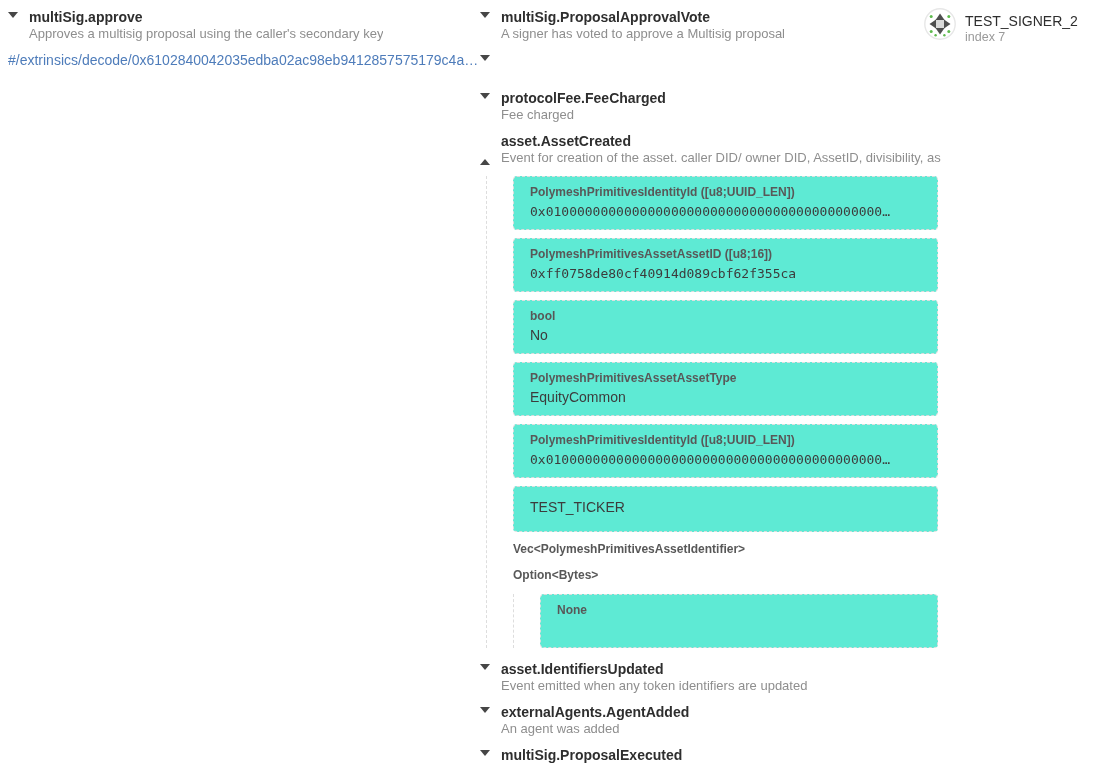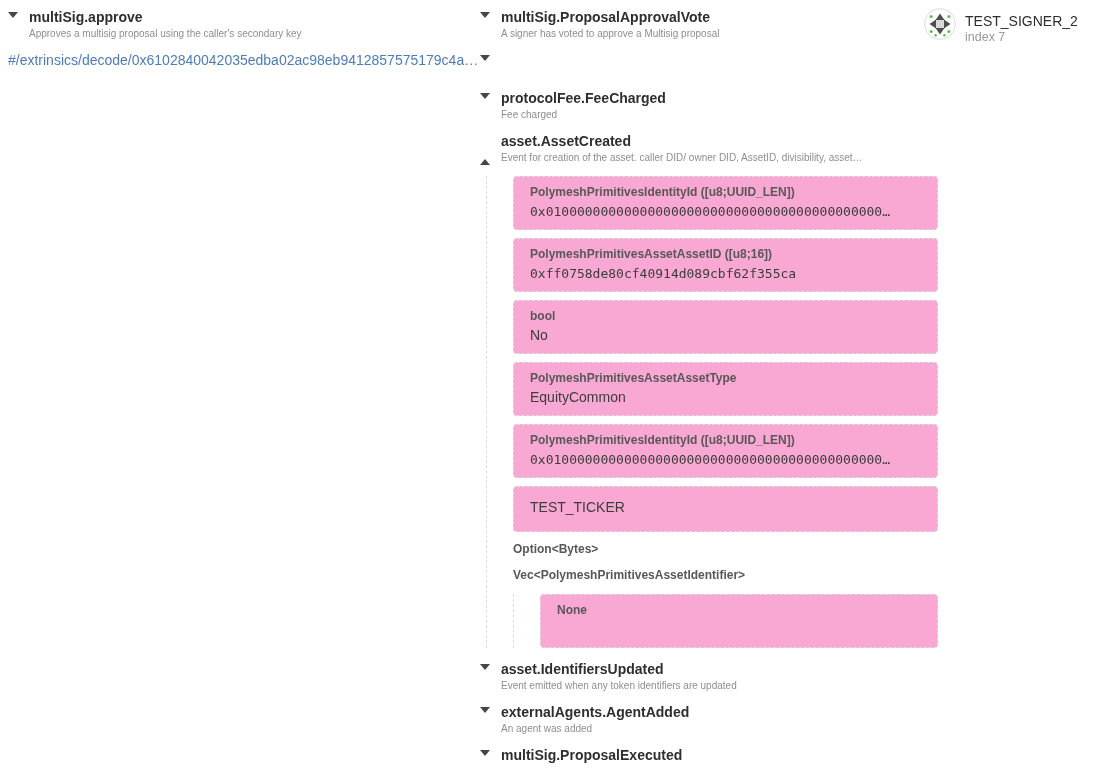--- a/index.html
+++ b/index.html
@@ -16,30 +16,30 @@
   .col-events    { position: absolute; left: 480px; top: 9px; width: 458px; }
   .col-signer    { position: absolute; left: 924px; top: 8px; width: 160px; }
 
   
   .evrow { display: flex; align-items: flex-start; margin-bottom: 11px; cursor: pointer; }
   .caret-wrap { width: 11px; margin-right: 10px; padding-top: 9px; flex: 0 0 auto; }
   .caret { width: 0; height: 0; border-left: 5.5px solid transparent; border-right: 5.5px solid transparent; }
   .caret.down { border-top: 6px solid #464646; }
   .caret.up   { border-bottom: 6px solid #464646; }
   .evtitle { font-size: 14px; line-height: 16px; color: #2e2e2e; font-weight: bold; }
-  .evdesc  { font-size: 10px; line-height: 15px; color: #8e8e8e; margin-top: 1px;
+  .evdesc  { font-size: 13px; line-height: 15px; color: #8e8e8e; margin-top: 1px;
              white-space: nowrap; overflow: hidden; max-width: 440px; }
 
   .declink { display: block; margin-top: 3px; font-size: 14px; line-height: 17px;
              color: #4e7cba; text-decoration: none; white-space: nowrap; cursor: pointer; }
 
   
   .params { margin: 8px 0 13px 6px; border-left: 1px dashed #ddd; padding-left: 26px; }
   .params.nested { margin: 2px 0 2px 0; padding-left: 26px; }
-  .pbox { border: 1px dashed #ddd; border-radius: 4px; background: #f9a8d4;
+  .pbox { border: 1px dashed #ddd; border-radius: 4px; background: #5eead4;
           padding: 8px 16px 9px 16px; margin-bottom: 8px; min-height: 46px; overflow: hidden; }
   .plabel { font-size: 12px; line-height: 14px; font-weight: bold; color: #585858; }
   .pvalue { font-size: 14px; line-height: 17px; color: #3c3c3c; margin-top: 4px;
             white-space: nowrap; overflow: hidden; }
   .pvalue.mono { font-family: "DejaVu Sans Mono", monospace; font-size: 13px; }
   .freelabel { font-size: 12px; line-height: 14px; font-weight: bold; color: #585858;
                margin: 10px 0 12px 0; }
 
   
   .signer { display: flex; align-items: flex-start; }
@@ -105,22 +105,22 @@
           <div class="plabel">PolymeshPrimitivesAssetAssetType</div>
           <div class="pvalue">EquityCommon</div>
         </div>
         <div class="pbox">
           <div class="plabel">PolymeshPrimitivesIdentityId ([u8;UUID_LEN])</div>
           <div class="pvalue mono">0x0100000000000000000000000000000000000000000…</div>
         </div>
         <div class="pbox">
           <div class="pvalue">TEST_TICKER</div>
         </div>
+        <div class="freelabel">Vec&lt;PolymeshPrimitivesAssetIdentifier&gt;</div>
         <div class="freelabel">Option&lt;Bytes&gt;</div>
-        <div class="freelabel">Vec&lt;PolymeshPrimitivesAssetIdentifier&gt;</div>
         <div class="params nested">
           <div class="pbox">
             <div class="plabel">None</div>
             <div class="pvalue">&nbsp;</div>
           </div>
         </div>
       </div>
       <div class="evrow">
         <span class="caret-wrap"><span class="caret down"></span></span>
         <div>

